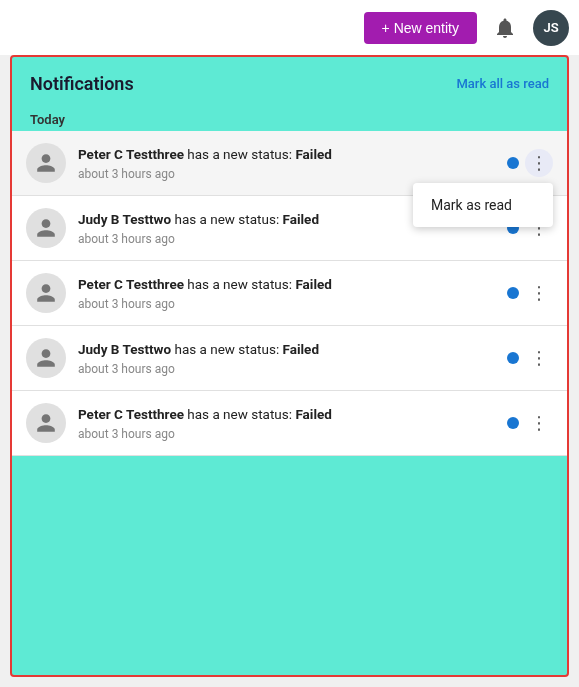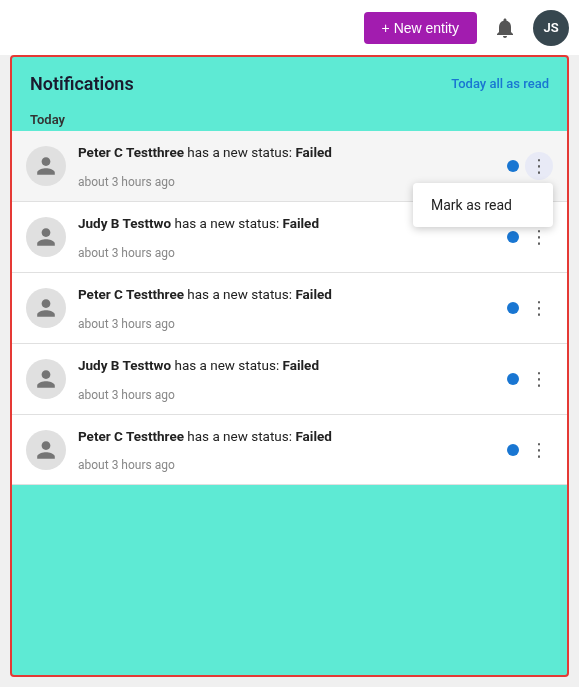--- a/index.html
+++ b/index.html
@@ -169,21 +169,21 @@
       line-height: 1.4;
     }
 
     .notif-main strong {
       font-weight: 700;
     }
 
     .notif-time {
       font-size: 12px;
       color: #888;
-      margin-top: 13px;
+      margin-top: 4px;
     }
 
     .notif-actions {
       display: flex;
       align-items: center;
       gap: 6px;
       flex-shrink: 0;
       margin-left: 8px;
     }
 
@@ -248,21 +248,21 @@
     </svg>
   </div>
   <div class="avatar-icon">
     <span>JS</span>
   </div>
 </div>
 
 <div class="notifications-panel">
   <div class="panel-header">
     <span class="panel-title">Notifications</span>
-    <span class="mark-all-read">Today all as read</span>
+    <span class="mark-all-read">Mark all as read</span>
   </div>
 
   <div class="panel-content">
     <div class="section-label">Today</div>
 
     <div class="notif-item highlighted" style="position:relative;">
       <div class="notif-avatar">
         <svg viewBox="0 0 24 24">
             <path d="M12 12c2.7 0 4.8-2.1 4.8-4.8S14.7 2.4 12 2.4 7.2 4.5 7.2 7.2 9.3 12 12 12zm0 2.4c-3.2 0-9.6 1.6-9.6 4.8v2.4h19.2v-2.4c0-3.2-6.4-4.8-9.6-4.8z"></path>
           </svg>

